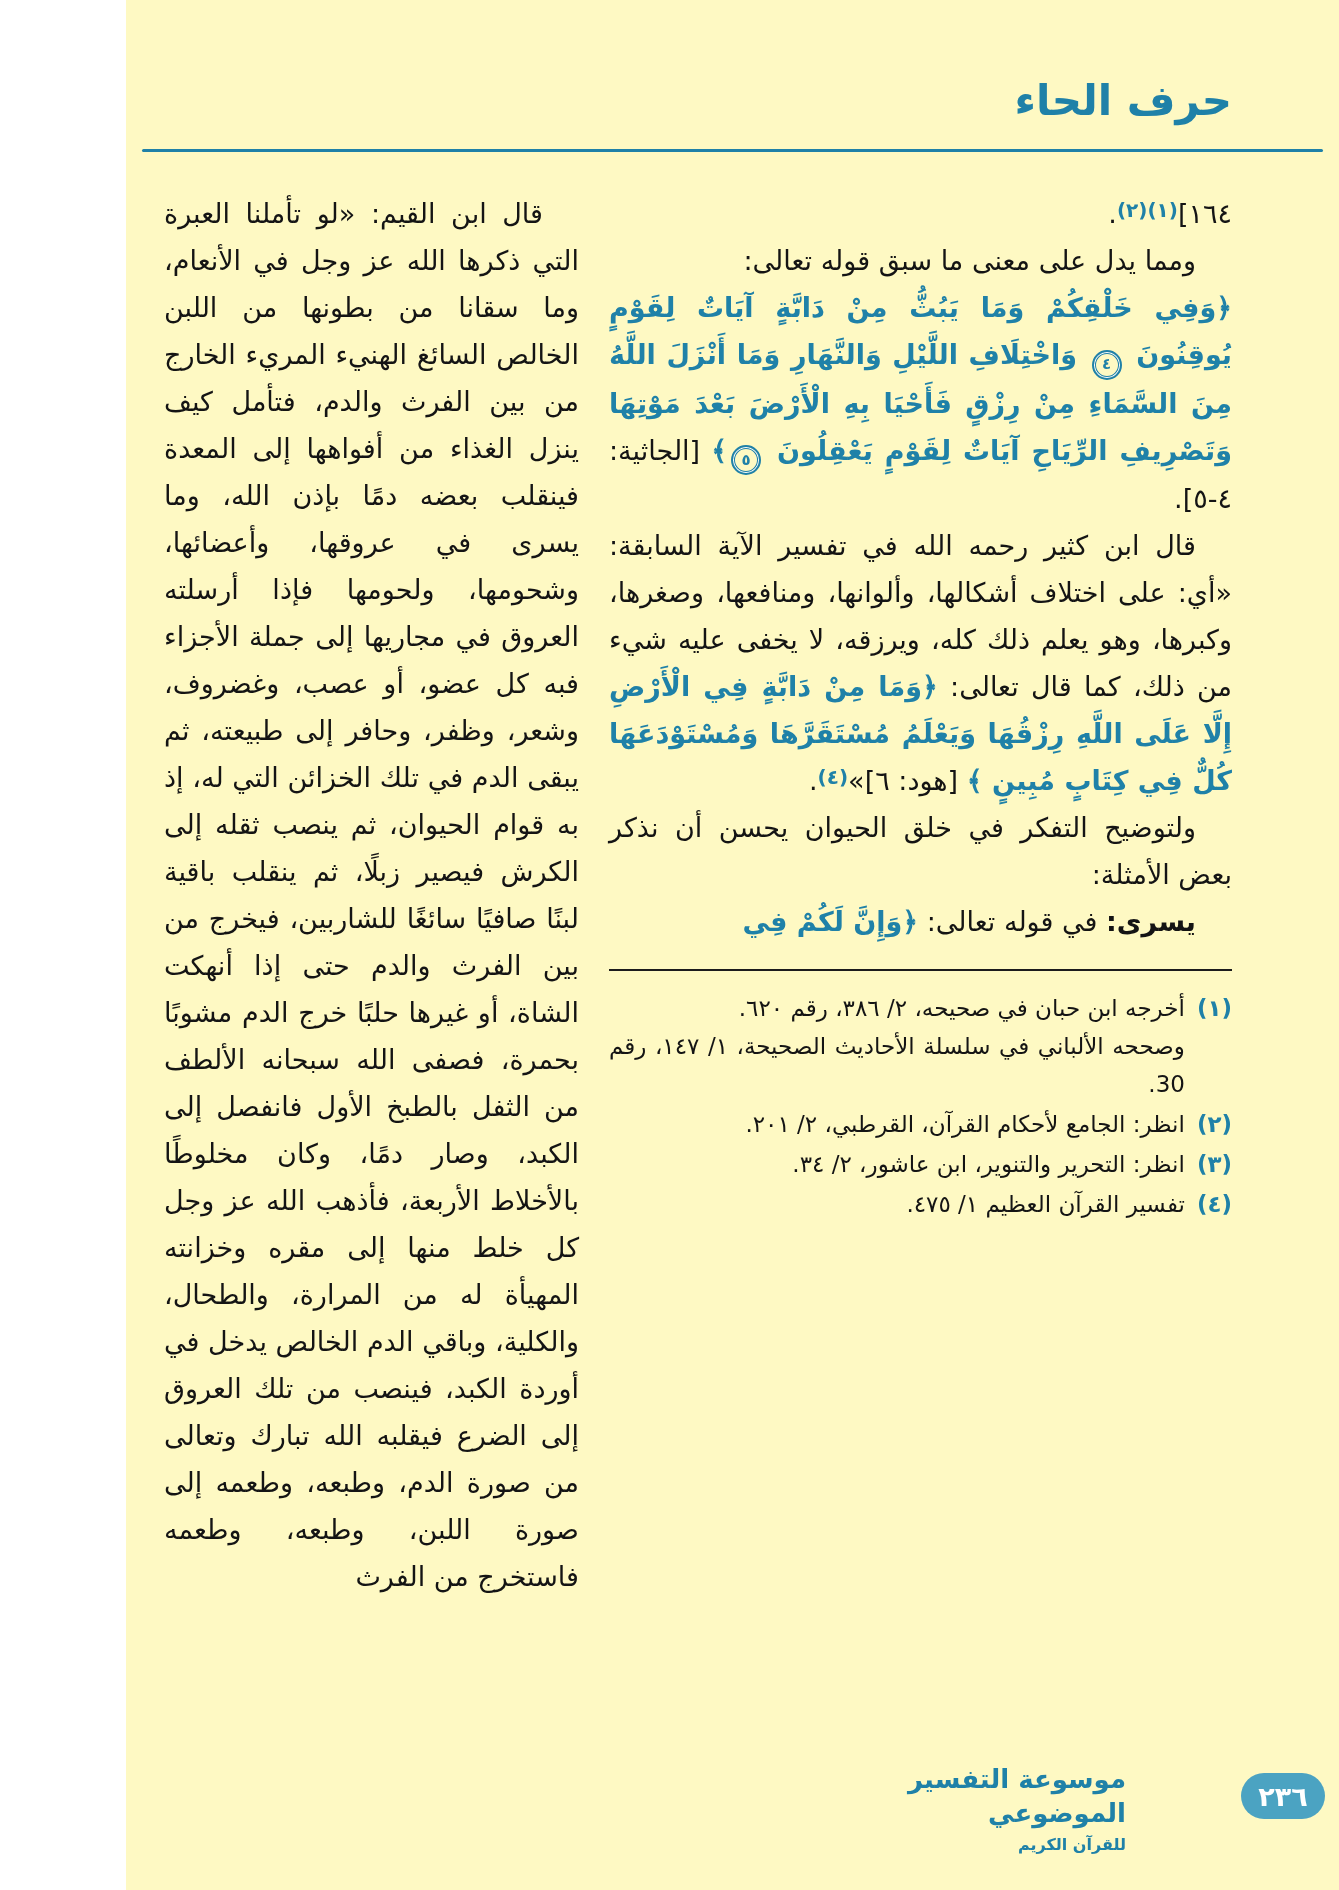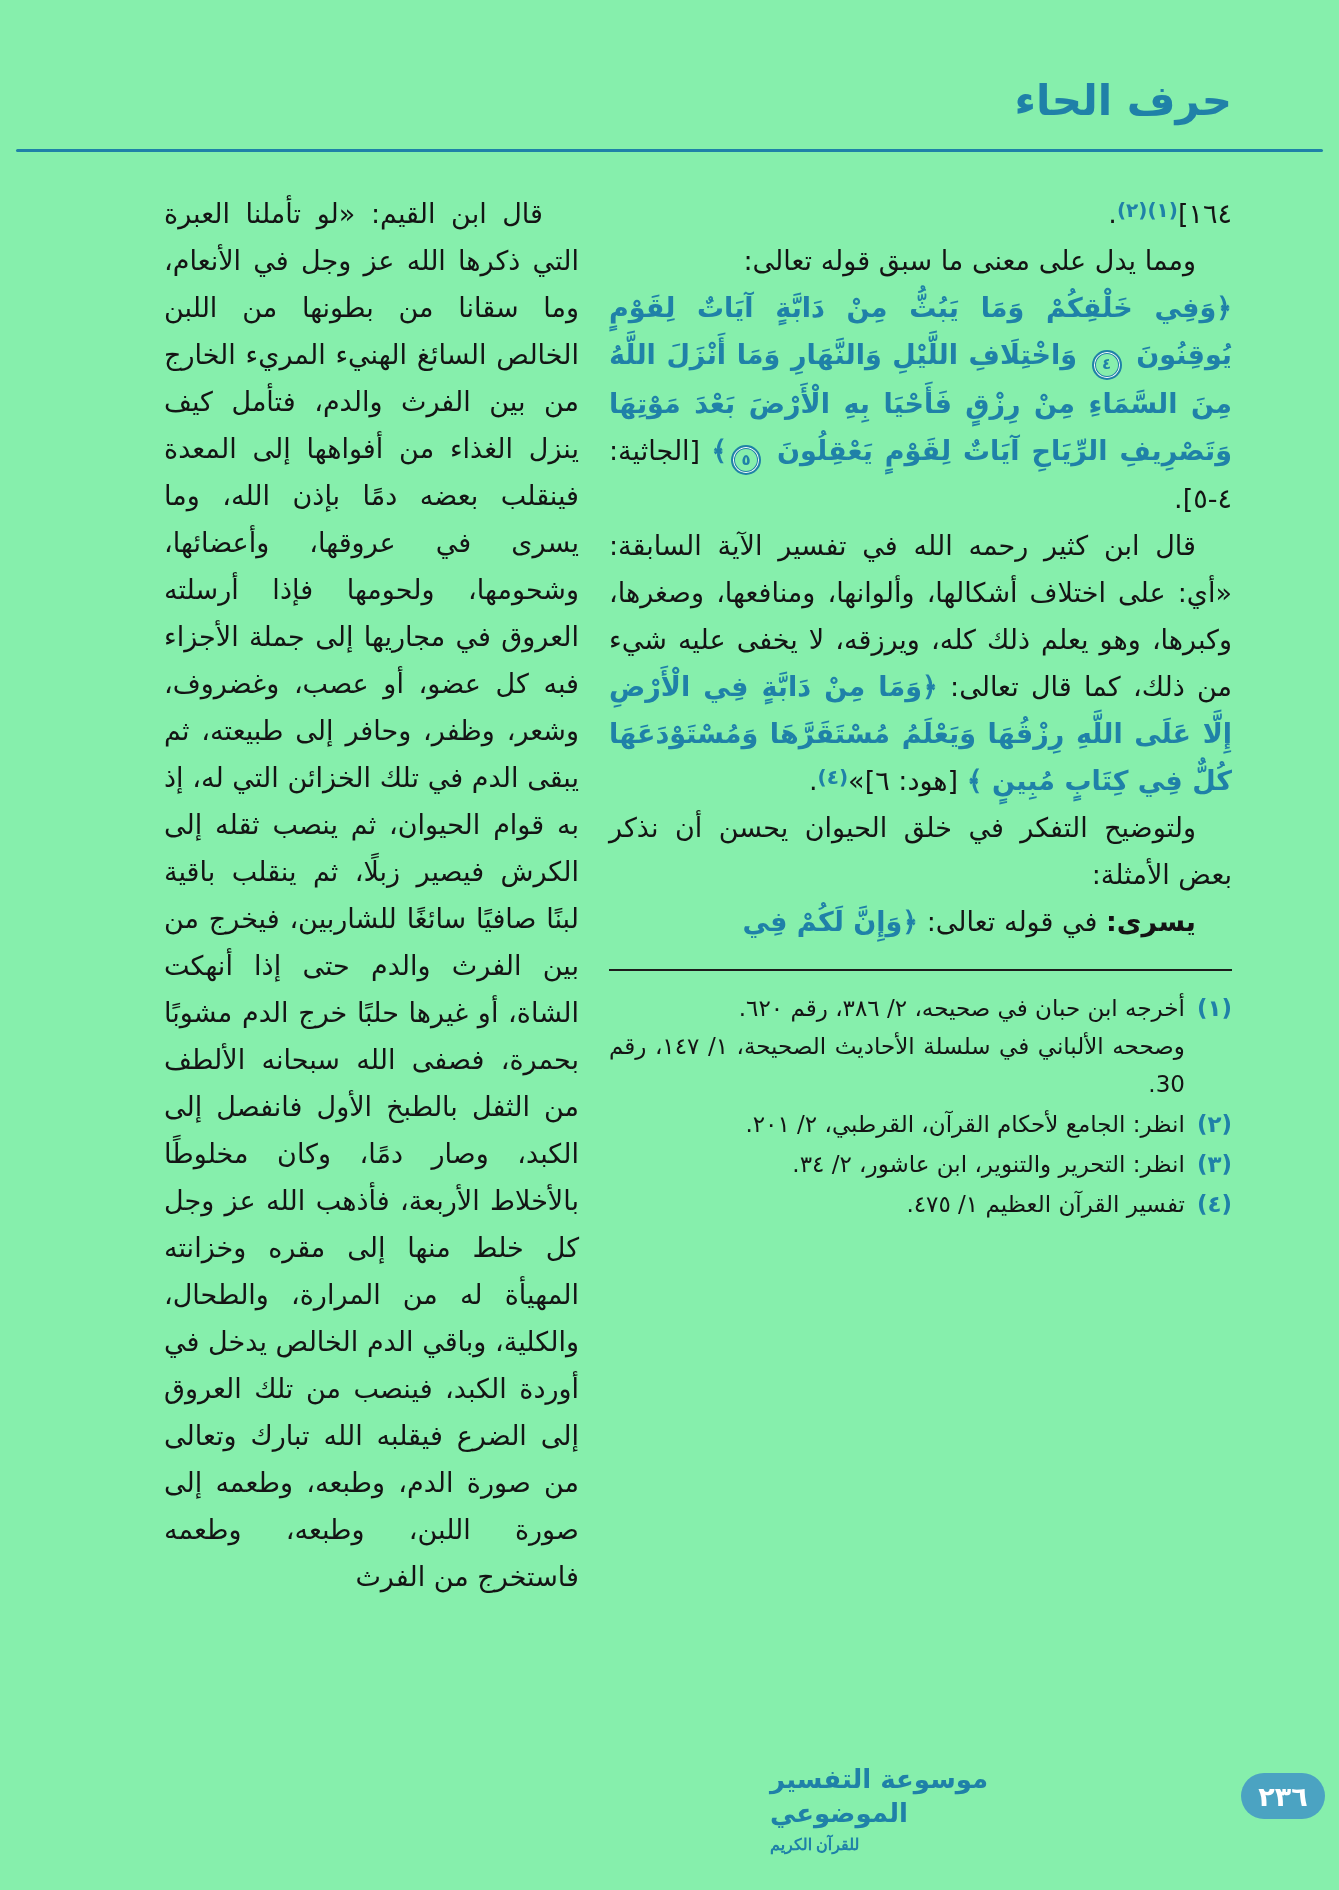--- a/index.html
+++ b/index.html
@@ -9,21 +9,21 @@
     --ink:#141414;
   }
   html,body{ width:1339px; height:1890px; }
   body{
     font-family:"DejaVu Sans", sans-serif;
     direction:rtl;
     background:#ffffff;
     color:var(--ink);
     overflow:hidden;
   }
-  .page{ position:relative; width:1339px; height:1890px; background:#86efac; }
+  .page{ position:relative; width:1213px; height:1890px; background:#fef9c3; }
 
   
   .section-title{
     position:absolute; top:76px; right:107px;
     font-size:42px; font-weight:bold; color:var(--accent);
   }
   .header-rule{
     position:absolute; top:149px; right:16px; left:16px;
     height:3px; background:var(--accent); border-radius:2px;
   }
@@ -75,24 +75,24 @@
     display:flex; gap:12px;
     font-size:23px; line-height:38px;
     margin-bottom:2px;
   }
   .fnnum{ color:var(--accent); font-weight:bold; flex:0 0 auto; }
   .fnbody{ flex:1; text-align:justify; }
 
   
   .footer-logo{
     position:absolute; top:1762px; left:770px; width:230px;
-    text-align:left; color:var(--accent);
+    text-align:right; color:var(--accent);
   }
   .logo-line1{ font-size:26px; font-weight:bold; line-height:34px; }
-  .logo-line2{ font-size:16px; font-weight:bold; line-height:22px; margin-top:4px;font-family:Liberation Serif, serif; }
+  .logo-line2{ font-size:16px; font-weight:bold; line-height:22px; margin-top:4px; }
 
   .page-badge{
     position:absolute; top:1773px; right:14px;
     width:84px; height:46px;
     background:var(--badge); color:#ffffff;
     border-radius:24px;
     display:flex; align-items:center; justify-content:center;
     font-size:27px; font-weight:bold;
   }
 </style>

